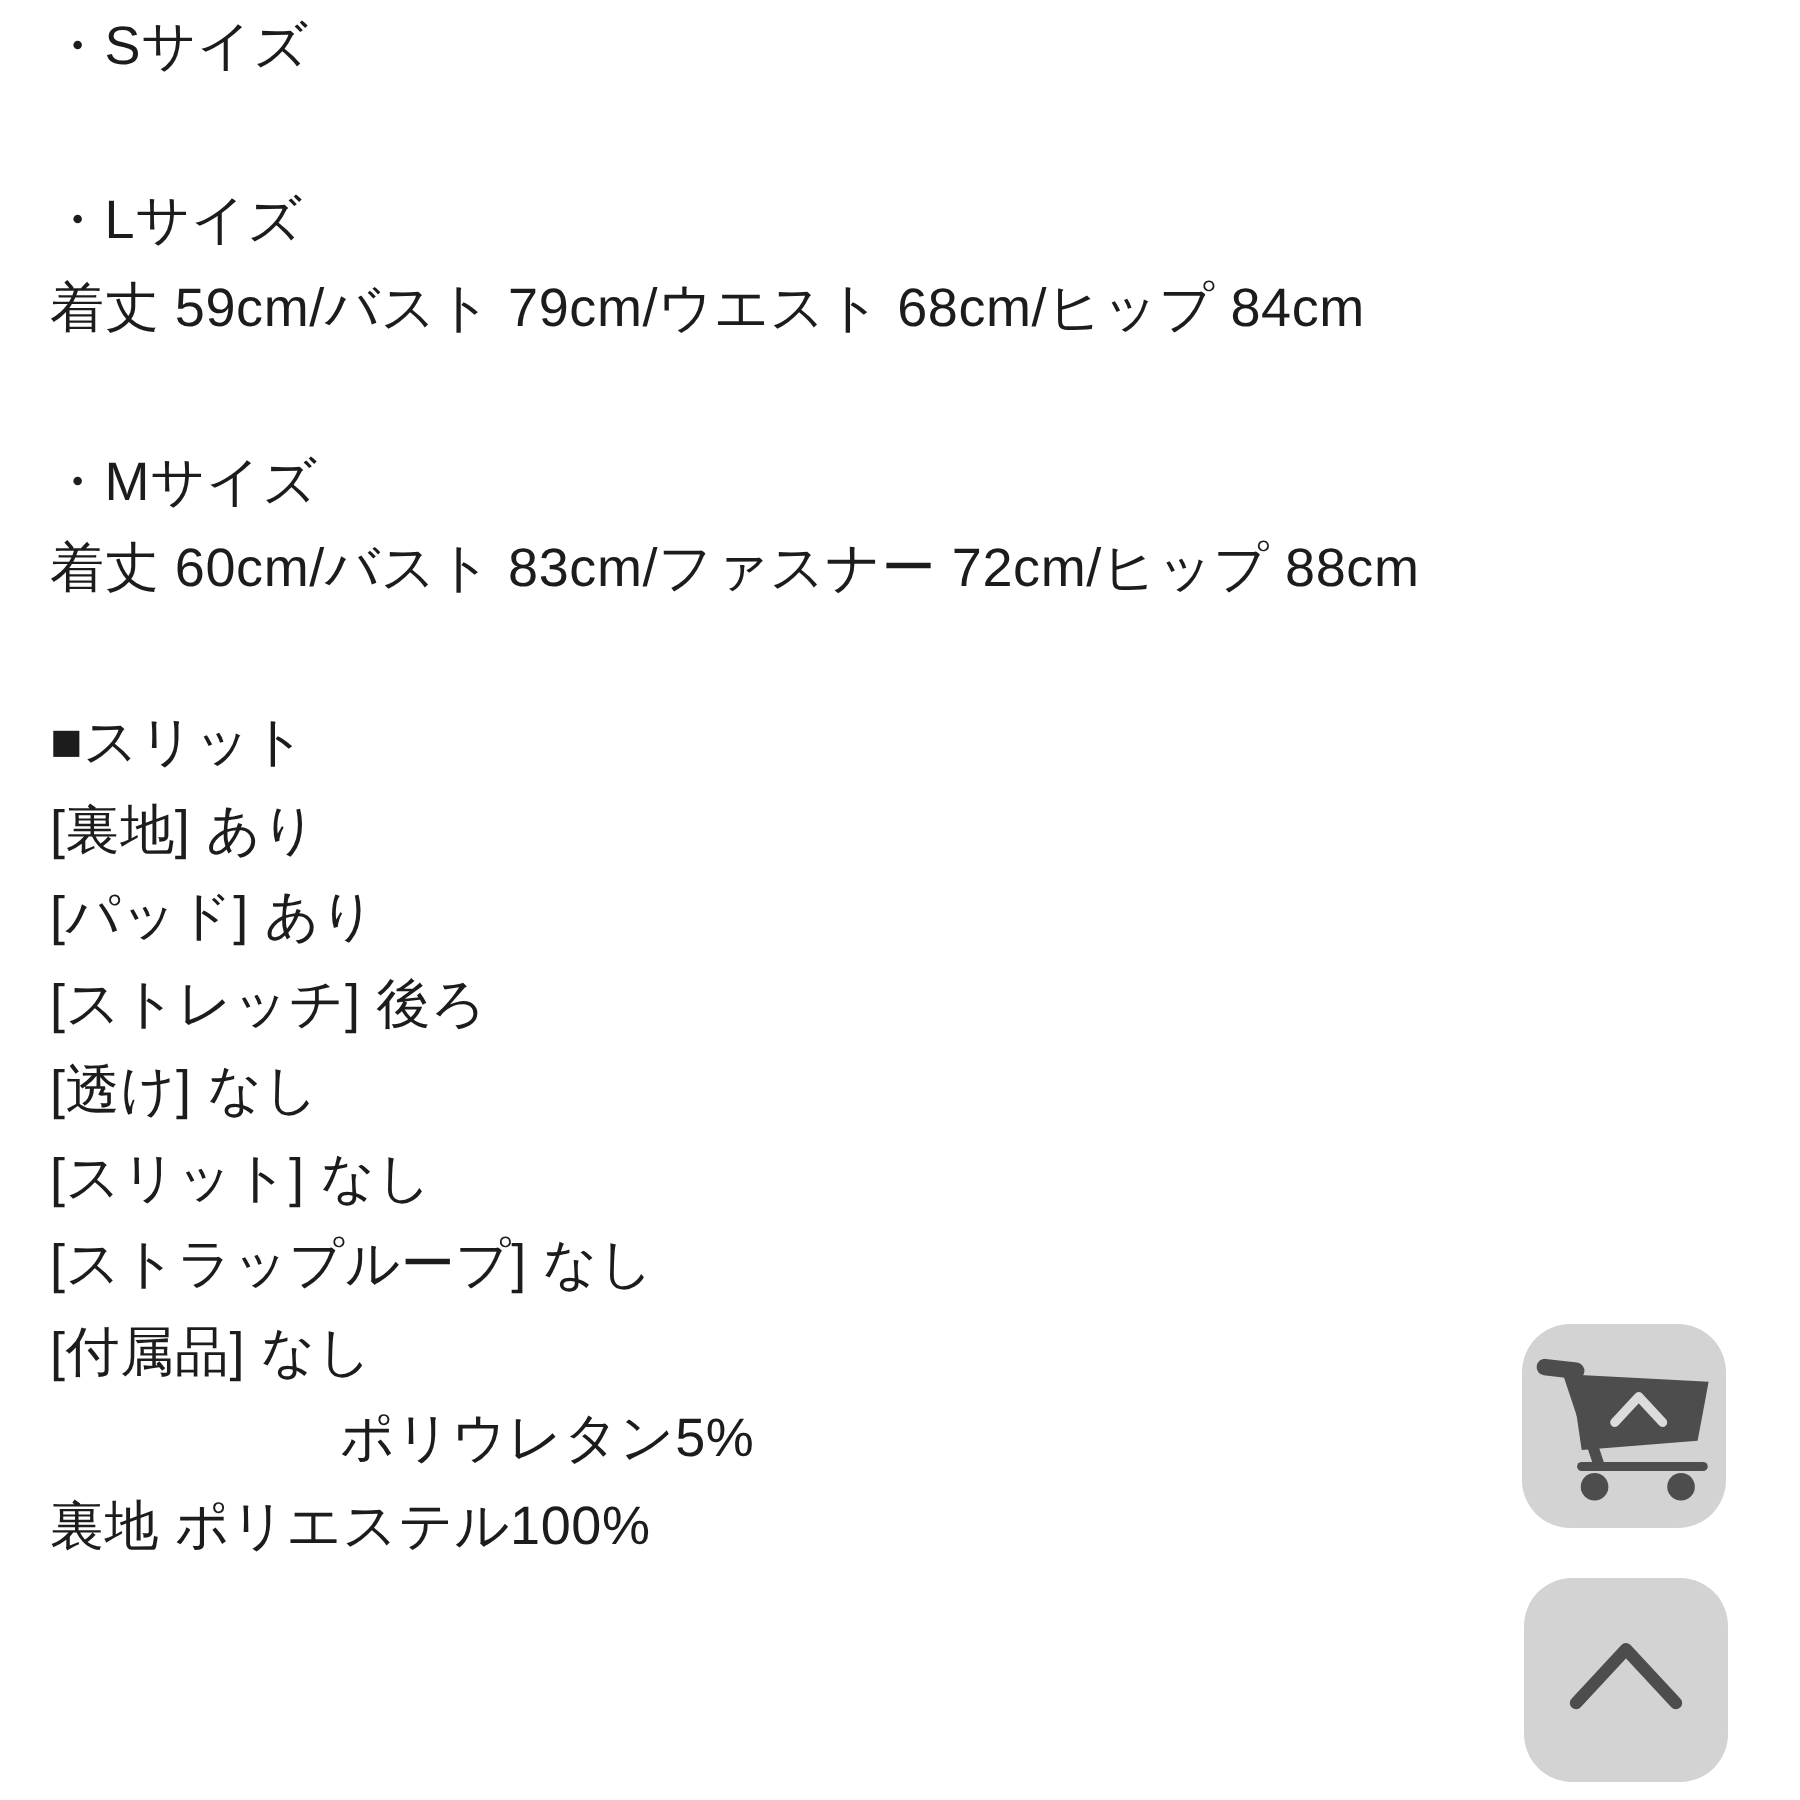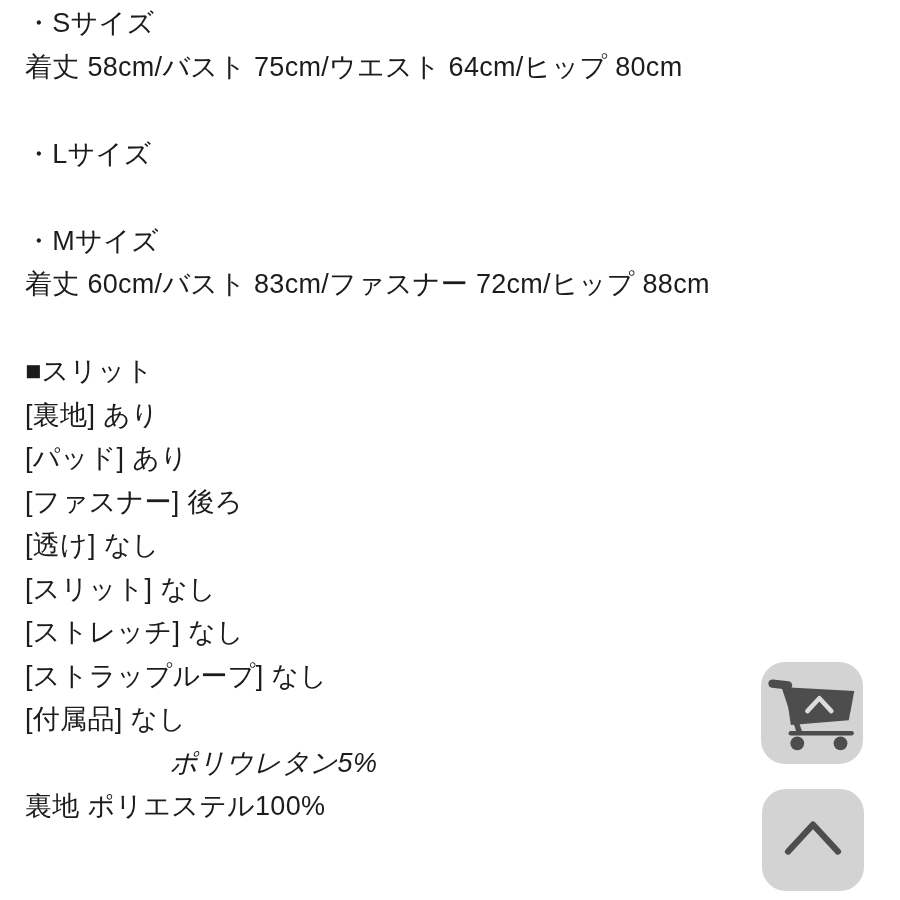--- a/index.html
+++ b/index.html
@@ -26,21 +26,20 @@
     height: 43.5px;
     line-height: 43.5px;
     white-space: pre;
     letter-spacing: 0.3px;
   }
   .spacer {
     height: 43.5px;
   }
   .indent {
     padding-left: 145px;
-    font-style: italic;
   }
   .fab {
     position: absolute;
     width: 102px;
     height: 102px;
     border-radius: 24px;
     background: var(--button-background, #d3d3d3);
     border: none;
     margin: 0;
     padding: 0;
@@ -55,37 +54,36 @@
     display: block;
     color: var(--button-icon, #4d4d4d);
   }
 </style>
 </head>
 <body>
 
 <div class="content">
 
   <div class="line">・Sサイズ</div>
-  <div class="line">着丈 58cm/バスト 75cm/ウエスト 64cm/ヒップ 80cm</div>
   <div class="spacer"></div>
 
   <div class="line">・Lサイズ</div>
+  <div class="line">着丈 59cm/バスト 79cm/ウエスト 68cm/ヒップ 84cm</div>
   <div class="spacer"></div>
 
   <div class="line">・Mサイズ</div>
   <div class="line">着丈 60cm/バスト 83cm/ファスナー 72cm/ヒップ 88cm</div>
   <div class="spacer"></div>
 
   <div class="line">■スリット</div>
   <div class="line">[裏地] あり</div>
   <div class="line">[パッド] あり</div>
-  <div class="line">[ファスナー] 後ろ</div>
+  <div class="line">[ストレッチ] 後ろ</div>
   <div class="line">[透け] なし</div>
   <div class="line">[スリット] なし</div>
-  <div class="line">[ストレッチ] なし</div>
   <div class="line">[ストラップループ] なし</div>
   <div class="line">[付属品] なし</div>
   <div class="line indent">ポリウレタン5%</div>
   <div class="line">裏地 ポリエステル100%</div>
 
 </div>
 
 <button class="fab fab-cart">
   <svg class="icon" width="92" height="92" viewBox="0 0 100 100" fill="none" stroke="currentColor" stroke-linecap="round" stroke-linejoin="round">
     <path d="M7 18 L24 20" stroke-width="9"></path>

